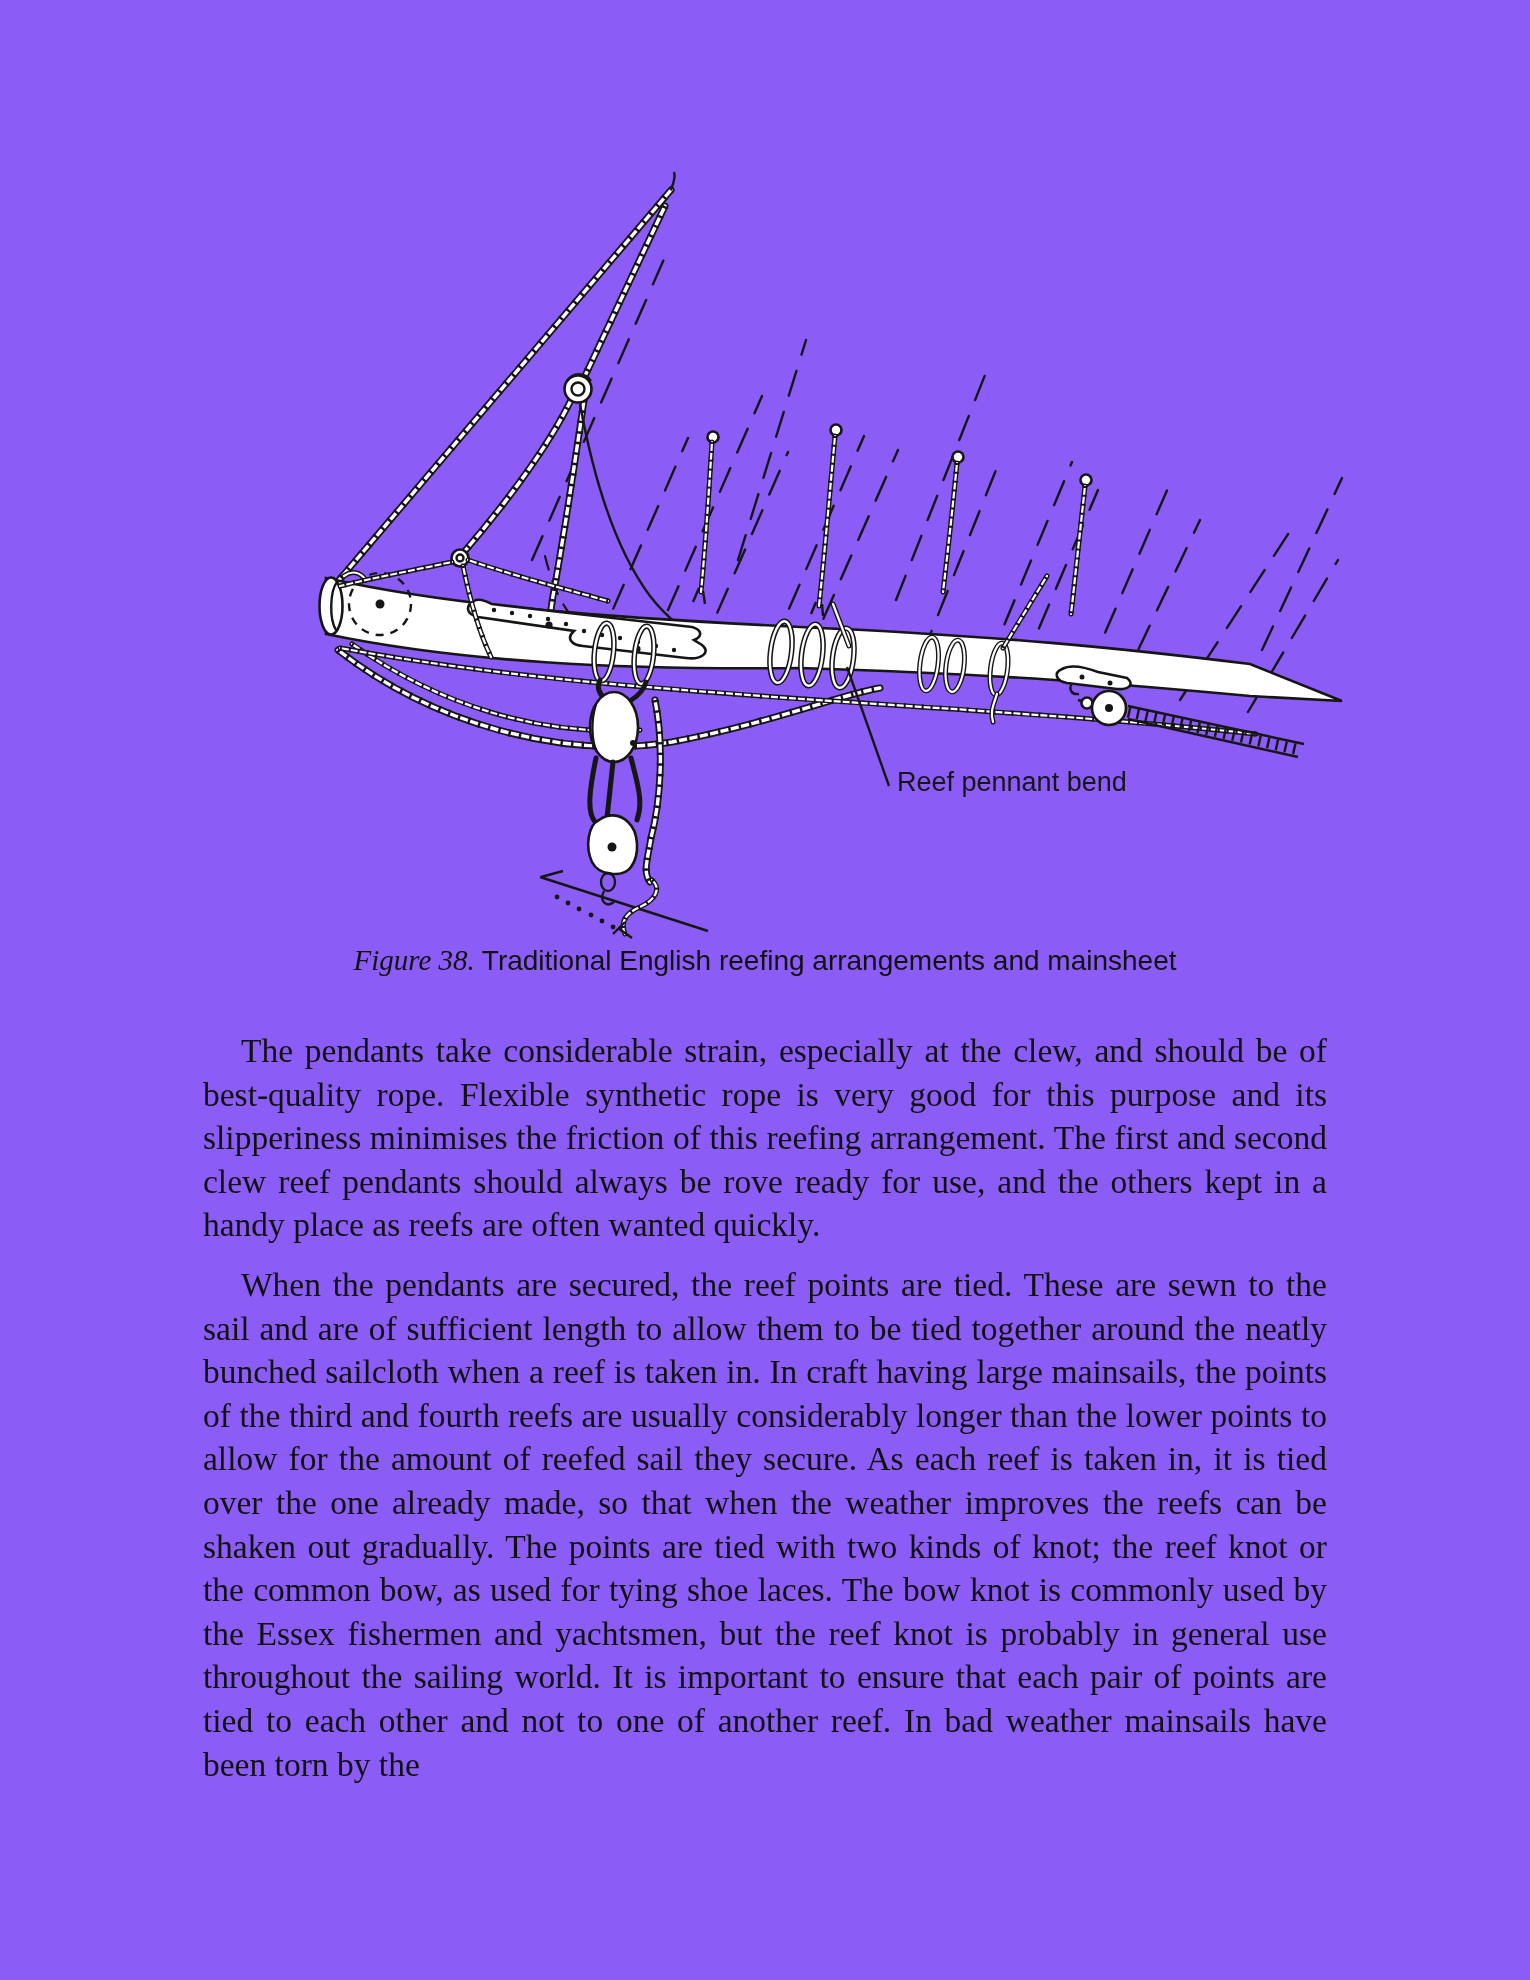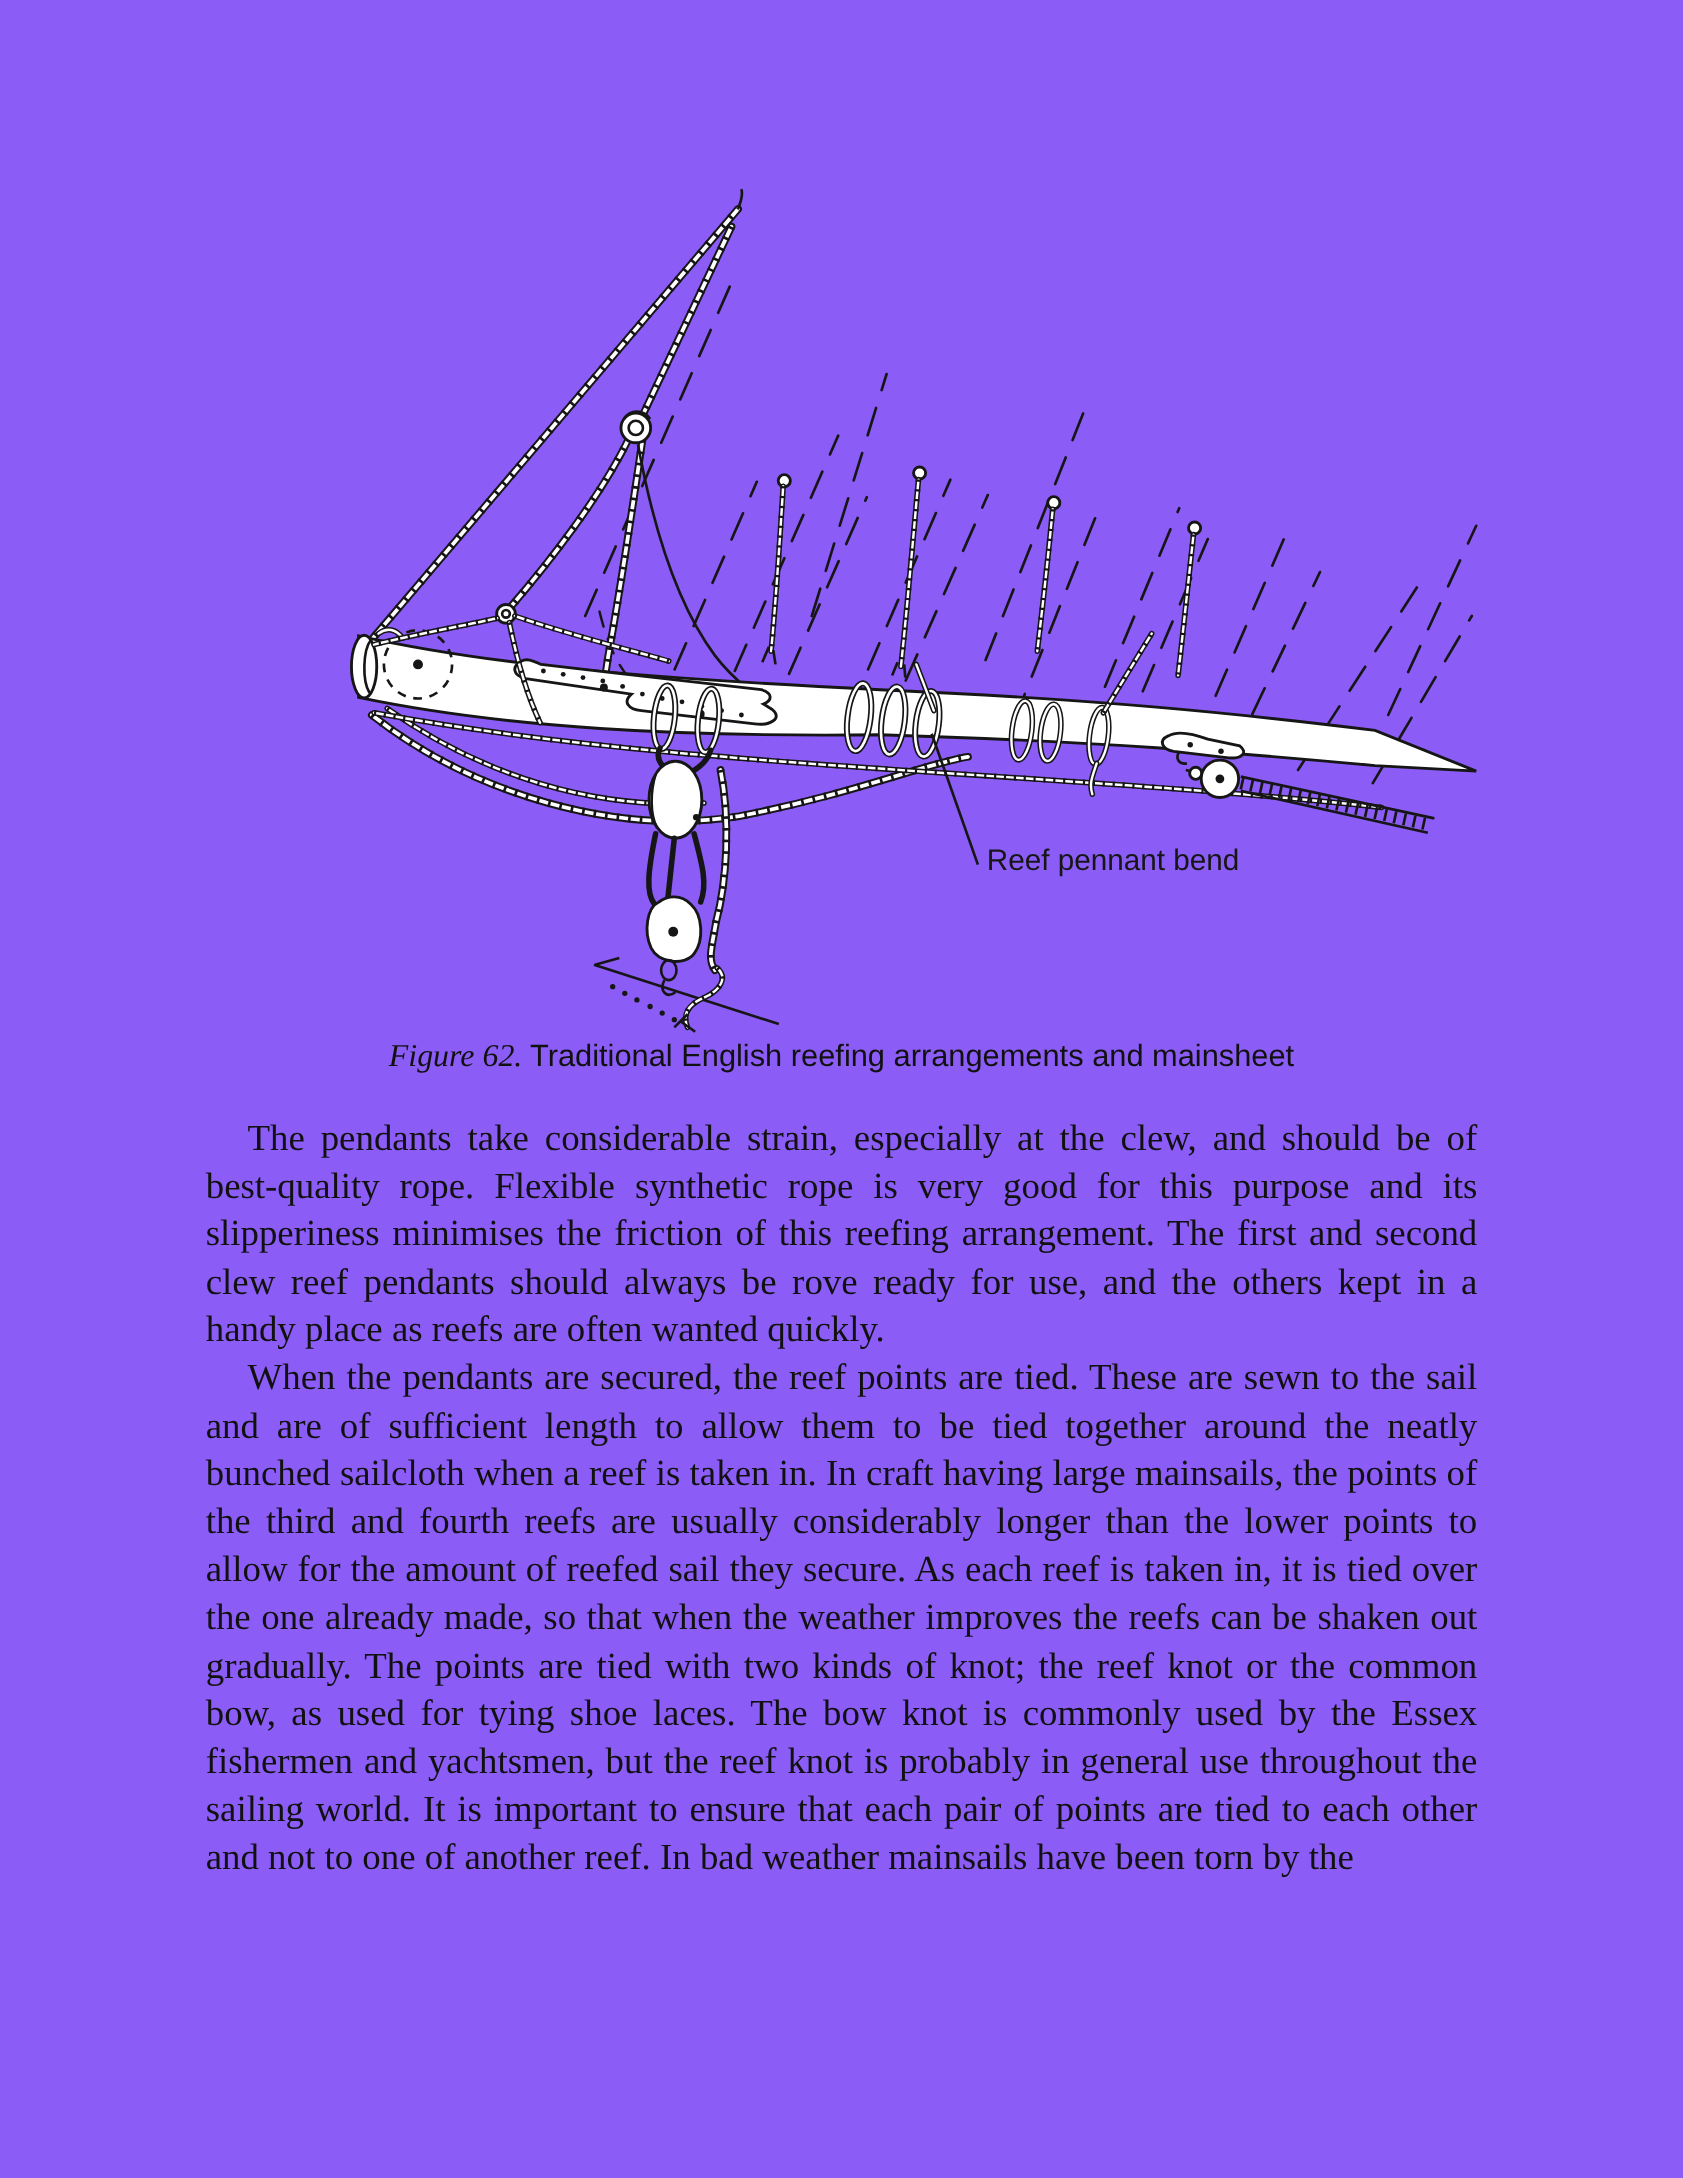--- a/index.html
+++ b/index.html
@@ -19,21 +19,21 @@
   .wh  {fill:#ffffff;stroke:#161616;stroke-width:2.6;}
   .dot {fill:#161616;stroke:none;}
   .hatch{stroke:#161616;stroke-width:11;stroke-dasharray:2.4 6.5;fill:none;}
   .svg-label{font-family:"Liberation Sans", sans-serif;font-size:27px;fill:#161616;}
   .caption{position:absolute;left:0;top:944px;width:1530px;text-align:center;
            font-size:28px;white-space:nowrap;}
   .cap-label{font-family:"Liberation Serif", serif;font-style:italic;font-size:29px;}
   .cap-text{font-family:"Liberation Sans", sans-serif;font-size:28px;text-align:center;}
   .body-text{position:absolute;left:187px;top:1013px;width:1156px;
              font-size:33.5px;line-height:43.6px;text-align:justify;}
-  .body-text p{margin:0;text-indent:38px;}
+  .body-text p{margin:16px;text-indent:38px;}
 </style>
 </head>
 <body>
 
 <div class="page">
 
   <svg class="fig-svg" viewBox="0 0 1530 1000">
     <defs>
       <path id="r-main" d="M334,586 L671,190"></path>
       <path id="r-leech" d="M665,206 L584,378"></path>
@@ -249,21 +249,21 @@
       </g>
     </g>
 
     <g>
       <path class="ln" d="M847,667 L889,786"></path>
     </g>
     <text class="svg-label" x="897" y="791">Reef pennant bend</text>
   </svg>
 
   <div class="caption">
-    <span class="cap-label">Figure 62.</span>
+    <span class="cap-label">Figure 38.</span>
     <span class="cap-text">Traditional English reefing arrangements and mainsheet</span>
   </div>
 
   <div class="body-text">
     <p>The pendants take considerable strain, especially at the clew, and should be of best-quality rope. Flexible synthetic rope is very good for this purpose and its slipperiness minimises the friction of this reefing arrangement. The first and second clew reef pendants should always be rove ready for use, and the others kept in a handy place as reefs are often wanted quickly.</p>
     <p>When the pendants are secured, the reef points are tied. These are sewn to the sail and are of sufficient length to allow them to be tied together around the neatly bunched sailcloth when a reef is taken in. In craft having large mainsails, the points of the third and fourth reefs are usually considerably longer than the lower points to allow for the amount of reefed sail they secure. As each reef is taken in, it is tied over the one already made, so that when the weather improves the reefs can be shaken out gradually. The points are tied with two kinds of knot; the reef knot or the common bow, as used for tying shoe laces. The bow knot is commonly used by the Essex fishermen and yachtsmen, but the reef knot is probably in general use throughout the sailing world. It is important to ensure that each pair of points are tied to each other and not to one of another reef. In bad weather mainsails have been torn by the</p>
   </div>
 
 </div>
 

